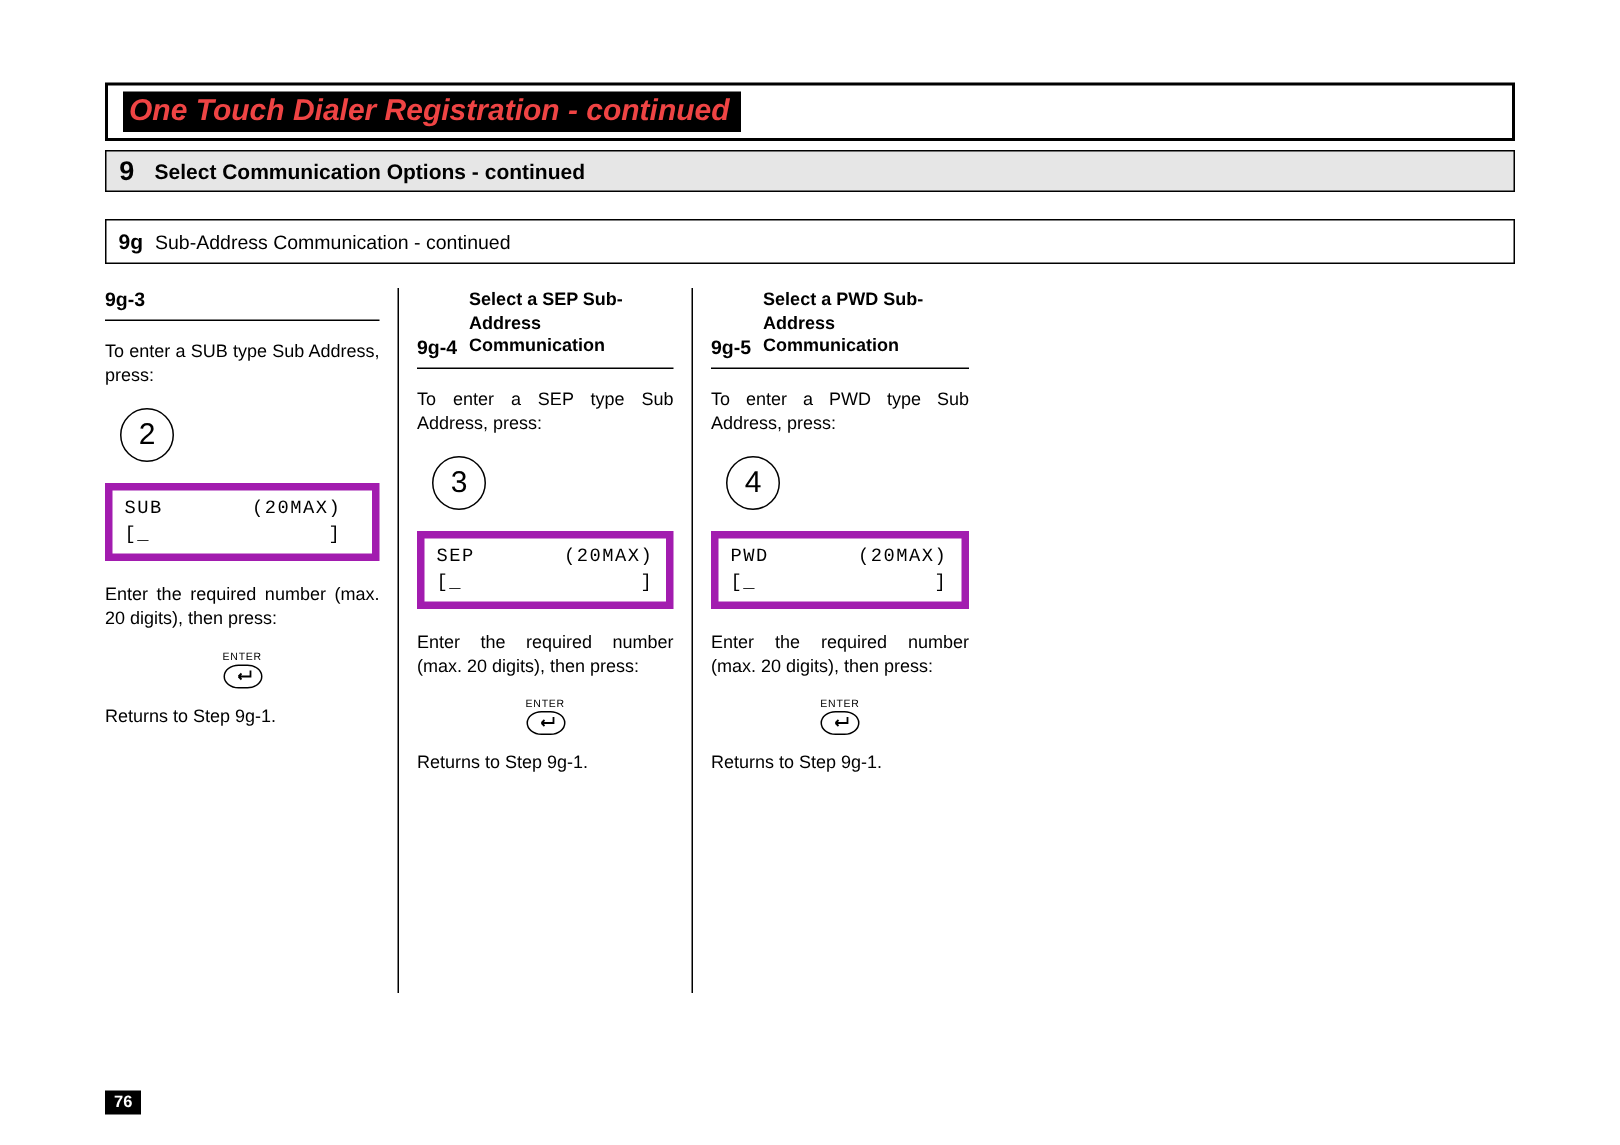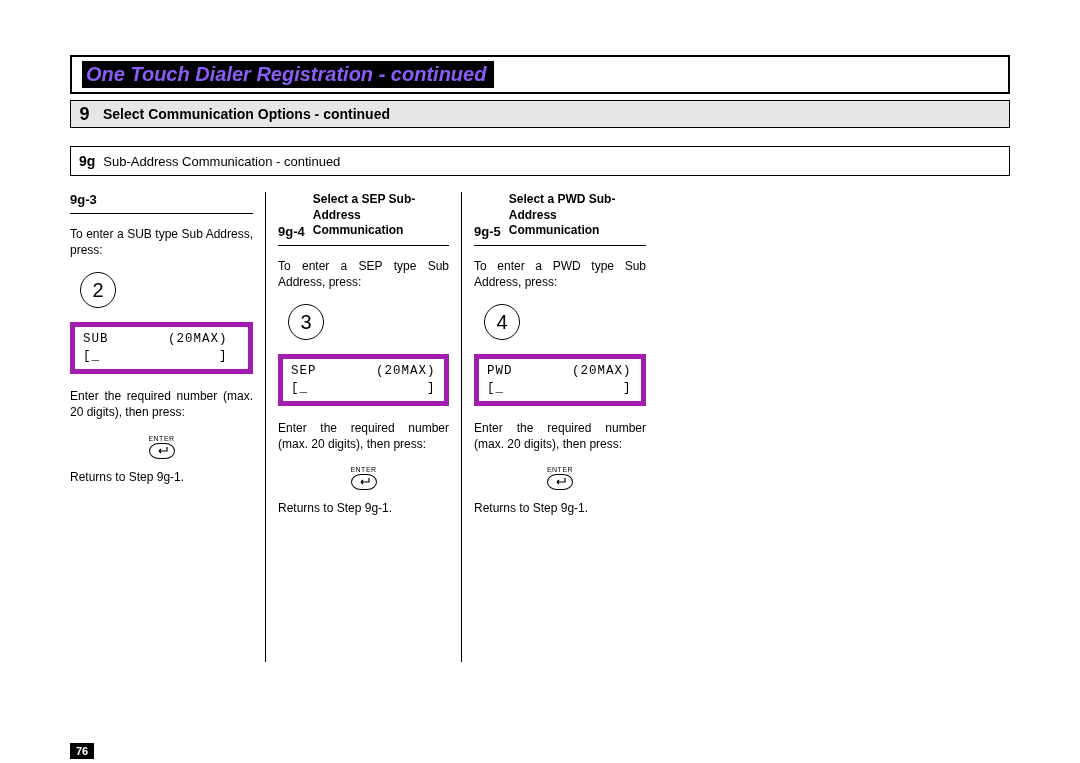--- a/index.html
+++ b/index.html
@@ -18,21 +18,21 @@
     padding: 4px 10px;
     margin-bottom: 6px;
   }
   .title-bar {
     background: #fff;
   }
   .title-bar .title-text {
     position: relative;
     display: inline-block;
     background: #000;
-    color: #8b5cf6;
+    color: #ef4444;
     font-style: italic;
     font-weight: bold;
     font-size: 20px;
     padding: 2px 8px 2px 4px;
   }
 
   .step9-bar {
     display: flex;
     align-items: stretch;
     border: 1.5px solid #000;
@@ -155,21 +155,21 @@
     height: 16px;
     border: 1.3px solid #000;
     border-radius: 10px / 8px;
     font-size: 11px;
   }
   .enter-key svg { display:block; }
 
   .page-number {
     position: absolute;
     left: 70px;
-    bottom: 4px;
+    bottom: 20px;
     background: #000;
     color: #fff;
     font-weight: bold;
     font-size: 11px;
     padding: 2px 6px;
   }
 </style>
 </head>
 <body>
 

